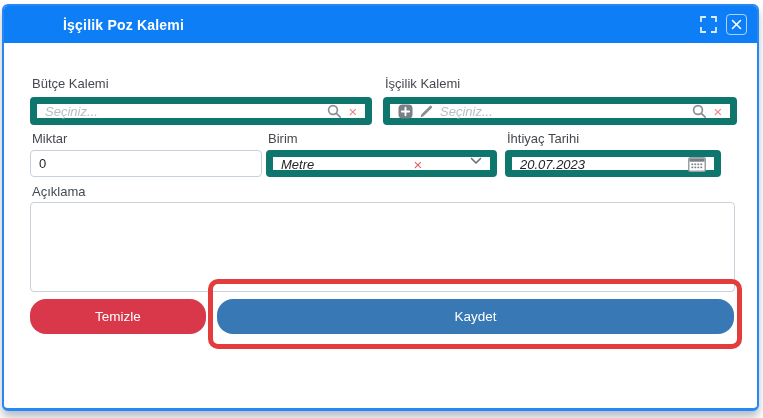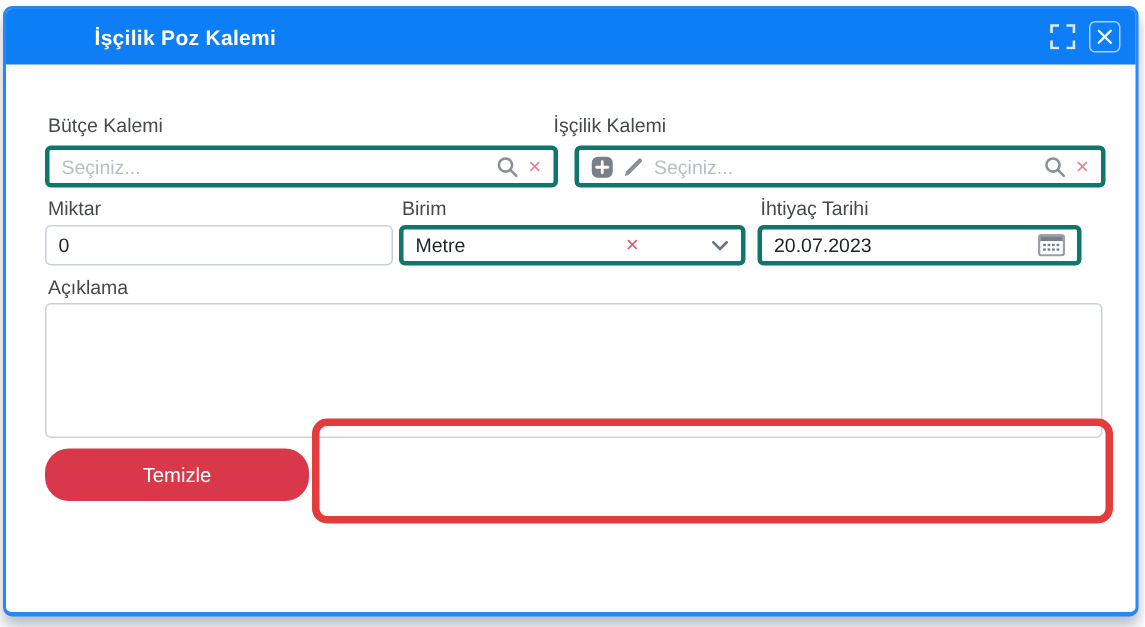--- a/index.html
+++ b/index.html
@@ -56,27 +56,28 @@
 
   
   .field-label {
     position: absolute;
     font-size: 13px;
     color: #45494e;
   }
   .inputbox {
     position: absolute;
     background: #ffffff;
-    border: 3px solid #0f766e;
-    border-radius: 4px;
-    display: flex; align-items: center;
+    border: 7px solid #0f766e;
+    border-radius: 4px;
+    display: flex; align-items: flex-start;
     padding: 0 8px;
     font-size: 13px;
     color: #212529;
     gap: 6px;
+    font-style: italic;
   }
   .placeholder { color: #b7bec6; flex: 1 1 auto; }
   .value-text  { color: #212529; flex: 1 1 auto; }
   .clear-x {
     color: #ed8189;
     font-size: 15px;
     line-height: 1;
     cursor: pointer;
   }
   .icon { display: inline-flex; align-items: center; justify-content: center; }
@@ -170,21 +171,21 @@
     <span class="placeholder">Seçiniz...</span>
     <span class="icon">
       <svg width="15" height="15" viewBox="0 0 15 15">
         <circle cx="6" cy="6" r="4.4" fill="none" stroke="#8a9096" stroke-width="1.7"></circle>
         <line x1="9.4" y1="9.4" x2="13.2" y2="13.2" stroke="#8a9096" stroke-width="1.7" stroke-linecap="round"></line>
       </svg>
     </span>
     <span class="clear-x">×</span>
   </div>
 
-  <label class="field-label" style="left:365px; top:70px;">İşçilik Kalemi</label>
+  <label class="field-label" style="left:381px; top:70px;">İşçilik Kalemi</label>
   <div class="inputbox" style="left:379px; top:91px; width:354px; height:28px;">
     <span class="icon">
       <svg width="15" height="15" viewBox="0 0 15 15">
         <rect x="0.5" y="0.5" width="14" height="14" rx="4" fill="#787f86"></rect>
         <line x1="7.5" y1="3.8" x2="7.5" y2="11.2" stroke="#ffffff" stroke-width="1.9" stroke-linecap="round"></line>
         <line x1="3.8" y1="7.5" x2="11.2" y2="7.5" stroke="#ffffff" stroke-width="1.9" stroke-linecap="round"></line>
       </svg>
     </span>
     <span class="icon">
       <svg width="15" height="15" viewBox="0 0 15 15">
@@ -233,16 +234,17 @@
             <rect x="12.4" y="9.6" width="1.8" height="1.6"></rect>
         </g>
       </svg>
     </span>
   </div>
 
   <label class="field-label" style="left:28px; top:178px;">Açıklama</label>
   <textarea class="desc" value="" style=""></textarea>
 
   <button class="btn btn-temizle">Temizle</button>
+  <button class="btn btn-kaydet">Kaydet</button>
 
   <div class="annotation-rect"></div>
 
 </div>
 
 </body></html>

